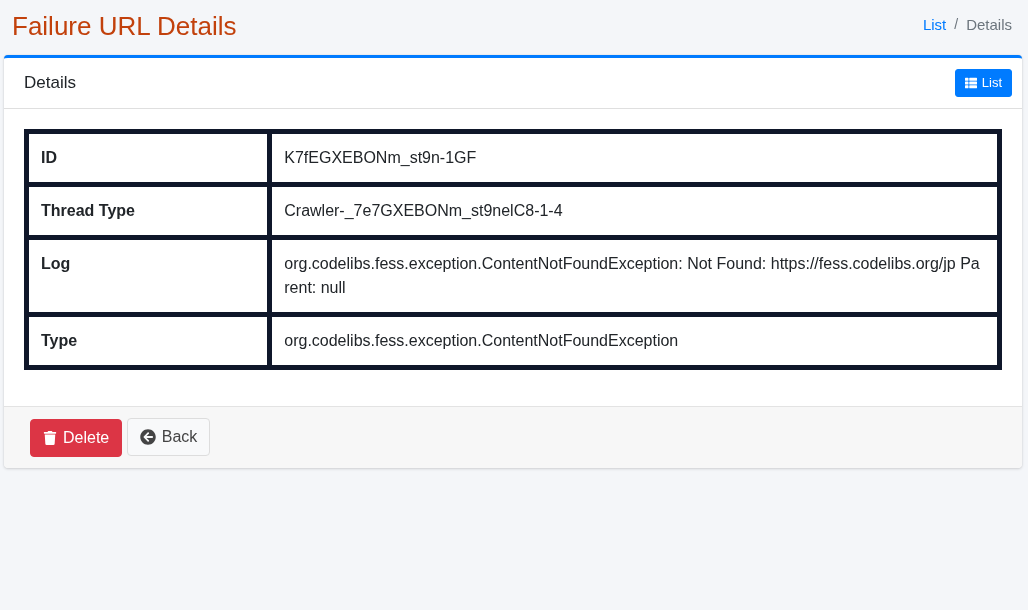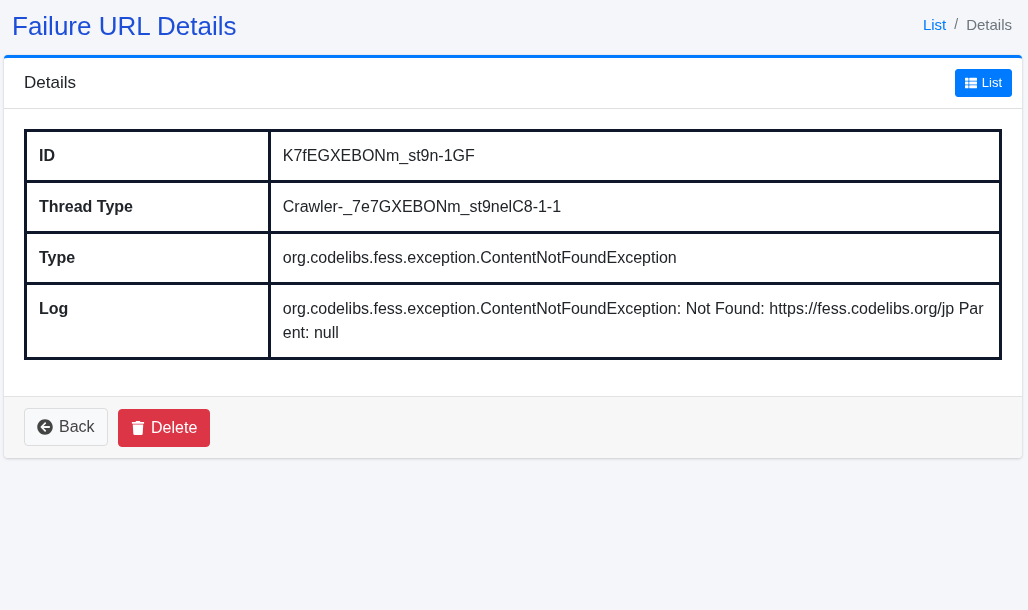--- a/index.html
+++ b/index.html
@@ -13,21 +13,21 @@
   
   .content-header {
     display: flex;
     justify-content: space-between;
     align-items: flex-start;
     padding: 11px 16px 13px 12px;
   }
   .page-title {
     font-size: 26px;
     font-weight: 500;
-    color: #1d4ed8;
+    color: #c2410c;
     line-height: 1.2;
   }
   .breadcrumb {
     display: flex;
     align-items: center;
     font-size: 15px;
     margin-top: 3px;
     line-height: 1.4;
   }
   .breadcrumb a { color: #007bff; text-decoration: none; cursor: pointer; }
@@ -74,21 +74,21 @@
 
   
   .card-body { padding: 20px; }
   table.detail-table {
     width: 100%;
     border-collapse: collapse;
     margin-bottom: 16px;
     font-size: 16px;
   }
   .detail-table th, .detail-table td {
-    border: 3px solid #0f172a;
+    border: 5px solid #0f172a;
     padding: 12px;
     text-align: left;
     vertical-align: top;
     line-height: 1.5;
   }
   .detail-table th { width: 25%; font-weight: bold; color: #212529; }
   .detail-table td { word-break: break-all; }
 
   
   .card-footer {
@@ -143,46 +143,46 @@
 
   <div class="card-body">
     <table class="detail-table">
       <tbody>
         <tr>
           <th>ID</th>
           <td>K7fEGXEBONm_st9n-1GF</td>
         </tr>
         <tr>
           <th>Thread Type</th>
-          <td>Crawler-_7e7GXEBONm_st9nelC8-1-1</td>
+          <td>Crawler-_7e7GXEBONm_st9nelC8-1-4</td>
+        </tr>
+        <tr>
+          <th>Log</th>
+          <td>org.codelibs.fess.exception.ContentNotFoundException: Not Found: https://fess.codelibs.org/jp Parent: null</td>
         </tr>
         <tr>
           <th>Type</th>
           <td>org.codelibs.fess.exception.ContentNotFoundException</td>
-        </tr>
-        <tr>
-          <th>Log</th>
-          <td>org.codelibs.fess.exception.ContentNotFoundException: Not Found: https://fess.codelibs.org/jp Parent: null</td>
         </tr>
       </tbody>
     </table>
   </div>
 
   <div class="card-footer">
+    <button class="btn btn-danger">
+      <span>
+        <svg width="14" height="14" viewBox="0 0 448 512" fill="currentColor">
+            <path d="M432 32H312l-9.4-18.7A24 24 0 0 0 281.1 0H166.8a23.72 23.72 0 0 0-21.4 13.3L136 32H16A16 16 0 0 0 0 48v32a16 16 0 0 0 16 16h416a16 16 0 0 0 16-16V48a16 16 0 0 0-16-16zM53.2 467a48 48 0 0 0 47.9 45h245.8a48 48 0 0 0 47.9-45L416 128H32z"></path>
+          </svg>
+      </span>
+      <span>Delete</span>
+    </button>
     <button class="btn btn-default">
       <span>
         <svg width="16" height="16" viewBox="0 0 512 512" fill="currentColor">
             <path d="M256 8C119 8 8 119 8 256s111 248 248 248 248-111 248-248S393 8 256 8zm28.9 143.6l-75.5 75.5H392c13.3 0 24 10.7 24 24v10c0 13.3-10.7 24-24 24H209.4l75.5 75.5c9.4 9.4 9.4 24.6 0 33.9l-7.1 7.1c-9.4 9.4-24.6 9.4-33.9 0L119.8 273c-9.4-9.4-9.4-24.6 0-33.9l124.1-124.1c9.4-9.4 24.6-9.4 33.9 0l7.1 7.1c9.4 9.4 9.4 24.6 0 33.9z"></path>
           </svg>
       </span>
       <span>Back</span>
     </button>
-    <button class="btn btn-danger">
-      <span>
-        <svg width="14" height="14" viewBox="0 0 448 512" fill="currentColor">
-            <path d="M432 32H312l-9.4-18.7A24 24 0 0 0 281.1 0H166.8a23.72 23.72 0 0 0-21.4 13.3L136 32H16A16 16 0 0 0 0 48v32a16 16 0 0 0 16 16h416a16 16 0 0 0 16-16V48a16 16 0 0 0-16-16zM53.2 467a48 48 0 0 0 47.9 45h245.8a48 48 0 0 0 47.9-45L416 128H32z"></path>
-          </svg>
-      </span>
-      <span>Delete</span>
-    </button>
   </div>
 
 </div>
 
 </body></html>

